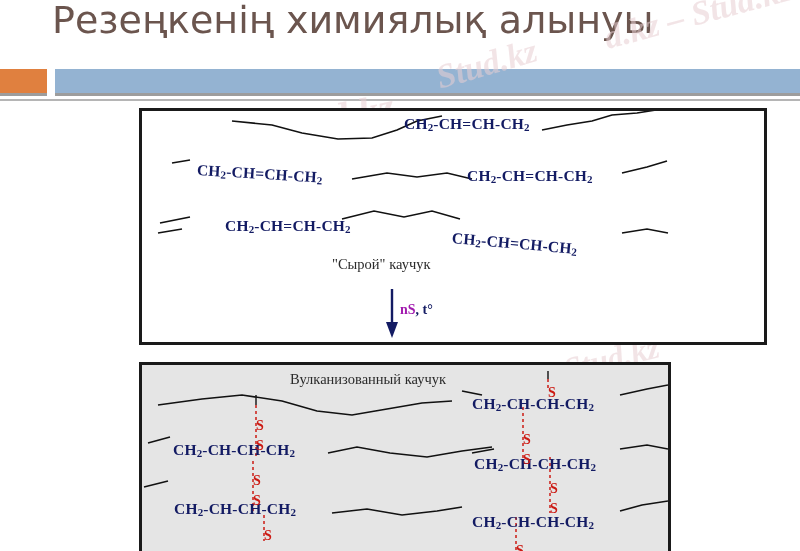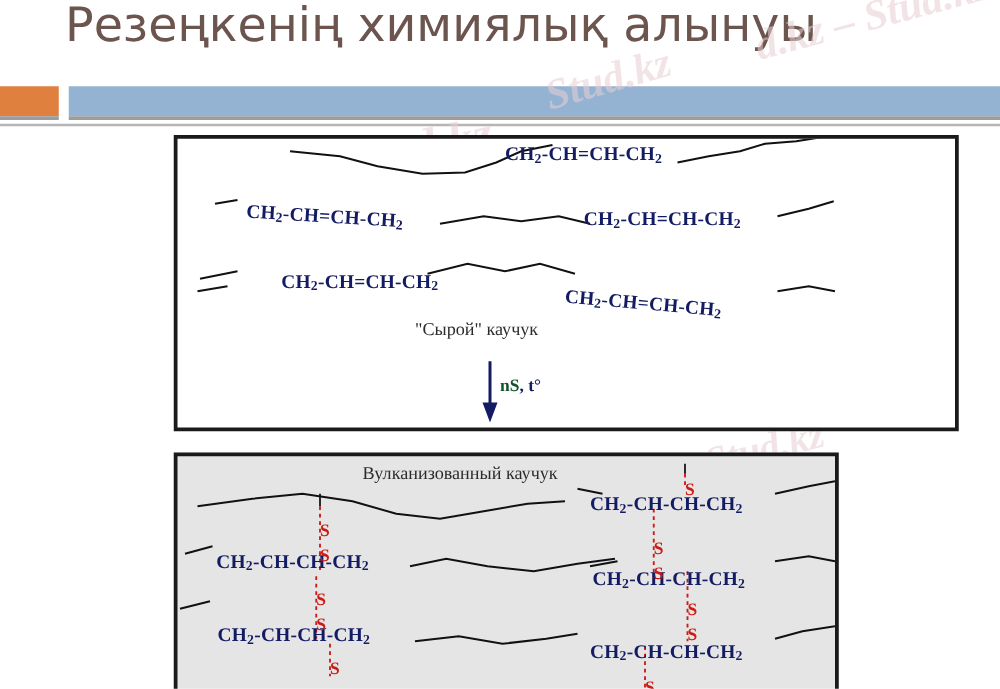--- a/index.html
+++ b/index.html
@@ -86,21 +86,21 @@
     font-family:"Liberation Serif", serif;
     font-weight:700;font-size:14px;color:#cc1b14;
     white-space:nowrap;
   }
   .arrow-label{
     position:absolute;
     font-family:"Liberation Serif", serif;
     font-weight:700;font-size:14px;white-space:nowrap;
     color:#131b63;
   }
-  .arrow-label .ns{color:#14532d;}
+  .arrow-label .ns{color:#a21caf;}
   svg.chains{position:absolute;left:0;top:0;overflow:visible;}
 </style>
 </head>
 <body>
 
 <div id="slide">
 
   <div class="title">Резеңкенің химиялық алынуы</div>
 
   <div class="bar-orange"></div>

